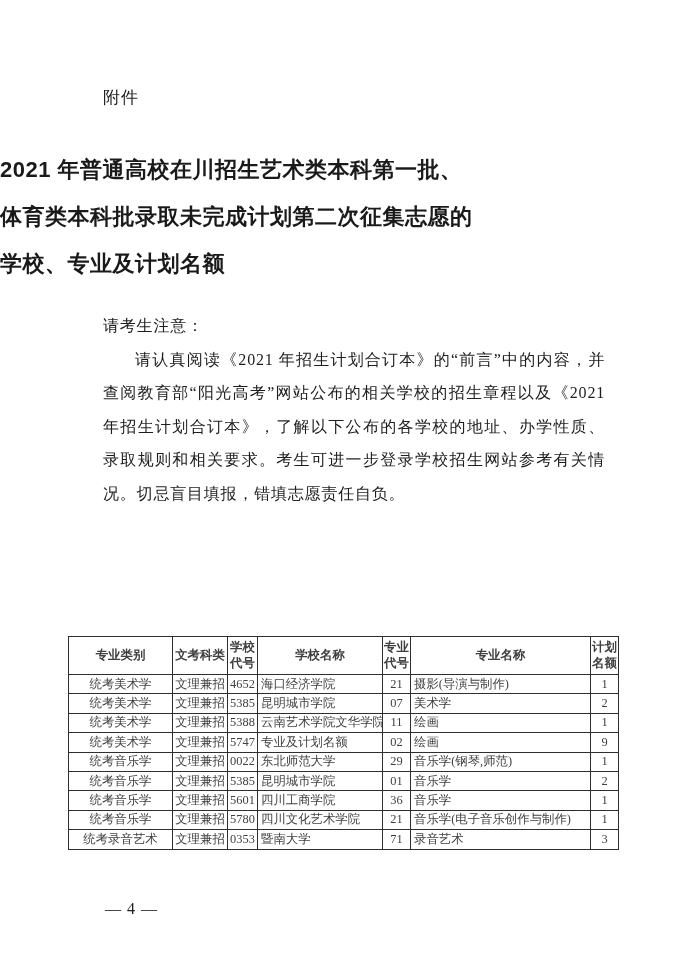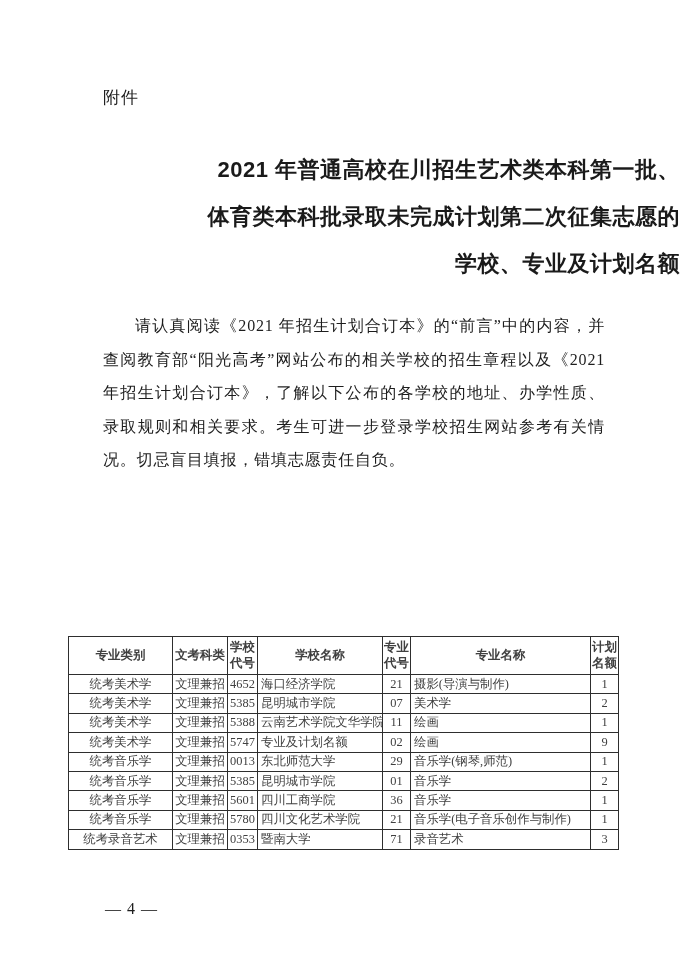--- a/index.html
+++ b/index.html
@@ -17,21 +17,21 @@
     left: 103px;
     top: 86px;
     font-size: 17px;
     letter-spacing: 1px;
   }
   .doc-title {
     position: absolute;
     left: 0;
     top: 146px;
     width: 680px;
-    text-align: right;
+    text-align: left;
     font-family: "Liberation Sans", sans-serif;
     font-weight: 700;
     font-size: 22px;
     line-height: 47px;
     letter-spacing: 0.5px;
     color: #1a1a1a;
   }
   .notice {
     position: absolute;
     left: 103px;
@@ -90,20 +90,21 @@
 
   <div class="attachment">附件</div>
 
   <div class="doc-title">
     <div>2021 年普通高校在川招生艺术类本科第一批、</div>
     <div>体育类本科批录取未完成计划第二次征集志愿的</div>
     <div>学校、专业及计划名额</div>
   </div>
 
   <div class="notice">
+    <div>请考生注意：</div>
     <p>请认真阅读《2021 年招生计划合订本》的“前言”中的内容，并查阅教育部“阳光高考”网站公布的相关学校的招生章程以及《2021 年招生计划合订本》，了解以下公布的各学校的地址、办学性质、录取规则和相关要求。考生可进一步登录学校招生网站参考有关情况。切忌盲目填报，错填志愿责任自负。</p>
   </div>
 
   <table class="plan-table">
     <colgroup>
       <col style="width:104px">
         <col style="width:55px">
         <col style="width:30px">
       <col style="width:125px">
         <col style="width:28px">
@@ -157,21 +158,21 @@
           <td>文理兼招</td>
           <td class="num">5747</td>
           <td class="left">专业及计划名额</td>
           <td class="num">02</td>
           <td class="left">绘画</td>
           <td class="num">9</td>
         </tr>
         <tr>
           <td>统考音乐学</td>
           <td>文理兼招</td>
-          <td class="num">0013</td>
+          <td class="num">0022</td>
           <td class="left">东北师范大学</td>
           <td class="num">29</td>
           <td class="left">音乐学(钢琴,师范)</td>
           <td class="num">1</td>
         </tr>
         <tr>
           <td>统考音乐学</td>
           <td>文理兼招</td>
           <td class="num">5385</td>
           <td class="left">昆明城市学院</td>

